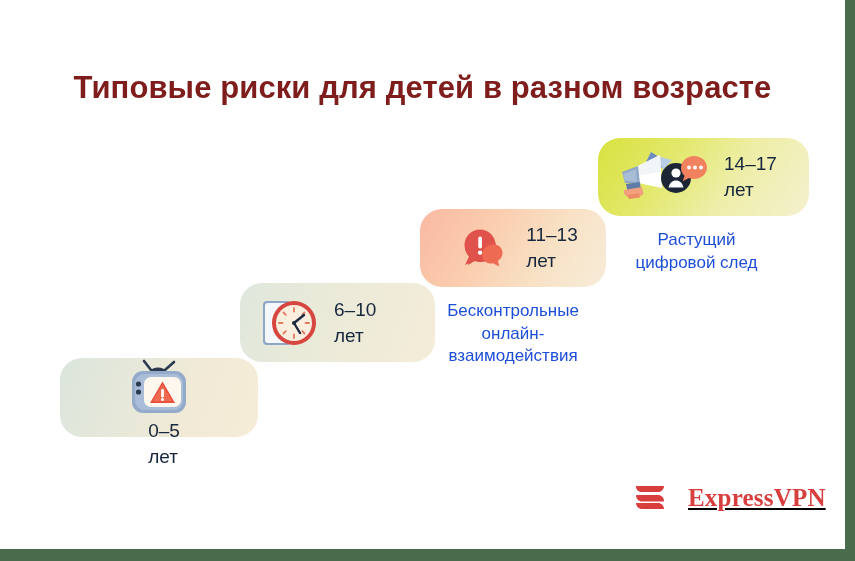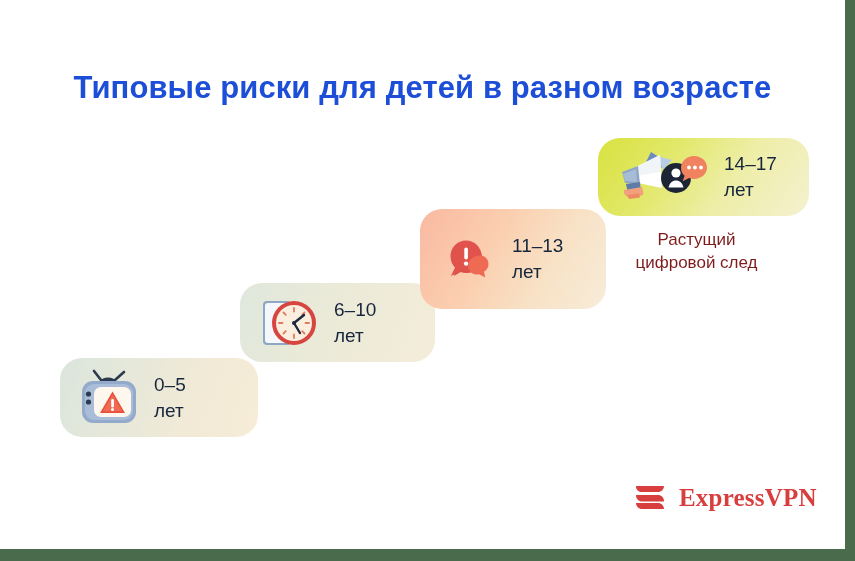--- a/index.html
+++ b/index.html
@@ -13,21 +13,21 @@
 
   
   .band-right{position:absolute;top:0;right:0;width:10px;height:561px;background:#4b6b4d;}
   .band-bottom{position:absolute;left:0;bottom:0;width:855px;height:12px;background:#4b6b4d;}
 
   
   .title{
     position:absolute;left:0;top:48px;width:845px;
     text-align:center;
     font-size:31px;line-height:1.25;
-    color:#1d4ed8;letter-spacing:.1px;
+    color:#7f1d1d;letter-spacing:.1px;
     white-space:nowrap;
   }
 
   
   .step{position:absolute;}
   .card{
     position:relative;
     border-radius:22px;
     display:flex;align-items:center;
     box-sizing:border-box;
@@ -39,47 +39,47 @@
   .age{
     font-size:19px;line-height:1.35;
     color:#16263c;
     white-space:pre-line;
     margin-left:10px;
   }
   .caption{
     margin-top:13px;
     text-align:center;
     font-size:17px;line-height:1.33;
-    color:#7f1d1d;
+    color:#1d4ed8;
     white-space:pre-line;
   }
 
   
   #step1{left:60px;top:358px;}
   #step1 .card{width:198px;height:79px;padding:0 14px;
-    background:linear-gradient(110deg,#dbe5dc 0%,#e6e8da 34%,#f2ead6 68%,#f6ecd8 100%);}
+    background:linear-gradient(110deg,#dbe5dc 0%,#e6e8da 34%,#f2ead6 68%,#f6ecd8 100%);flex-direction:column;}
   #step1 .caption{width:198px;}
 
   #step2{left:240px;top:283px;}
   #step2 .card{width:195px;height:79px;padding:0 14px;
     background:linear-gradient(110deg,#dfe7dd 0%,#eaead8 40%,#f4ecd9 100%);}
   #step2 .caption{width:195px;}
 
   #step3{left:420px;top:209px;}
-  #step3 .card{width:186px;height:100px;padding:0 14px;
-    background:linear-gradient(120deg,#f9b9a2 0%,#fbcdae 35%,#f8e2c6 68%,#f7ecd9 100%);}
+  #step3 .card{width:186px;height:78px;padding:0 14px;
+    background:linear-gradient(120deg,#f9b9a2 0%,#fbcdae 35%,#f8e2c6 68%,#f7ecd9 100%);justify-content:center;}
   #step3 .caption{width:186px;}
 
   #step4{left:598px;top:138px;}
   #step4 .card{width:211px;height:78px;padding:0 12px;
     background:linear-gradient(125deg,#d8e23f 0%,#e2e86a 32%,#eeeea8 62%,#f5f0cf 100%);}
   #step4 .caption{width:197px;}
 
   
-  .logo{position:absolute;left:633px;top:483px;display:flex;align-items:center;gap:12px;}
+  .logo{position:absolute;left:633px;top:483px;display:flex;align-items:center;gap:21px;text-decoration:underline;}
   .logo .mark{width:34px;height:30px;}
   .logo .word{
     font-family:"Liberation Serif","DejaVu Serif",serif;
     font-size:25px;font-weight:700;color:#d93e3e;letter-spacing:.2px;
   }
   svg{display:block;}
 </style>
 </head>
 <body>
 
@@ -153,20 +153,23 @@
           <circle cx="32" cy="26" r="15.5" fill="#e0534c"></circle>
           <path d="M21.5 36.5 L17 46 L27 41.5 Z" fill="#e0534c"></path>
           <rect x="30.3" y="17.5" width="3.6" height="12" rx="1.8" fill="#ffffff"></rect>
           <circle cx="32.1" cy="33.6" r="2.2" fill="#ffffff"></circle>
           <path d="M46.5 25.5c4.5 0 8 3.8 8 8.5 0 3.4-1.8 6.3-4.6 7.7l1.4 5.8-6.2-3.3c-.9.2-1.8.3-2.7.3-4.5 0-8.2-3.8-8.2-8.5s3.8-10.5 12.3-10.5z" fill="#ef6a52"></path>
         </svg>
       </span>
       <span class="age">11–13
 лет</span>
     </div>
+    <div class="caption">Бесконтрольные
+онлайн-
+взаимодействия</div>
   </div>
 
   <div class="step" id="step4">
     <div class="card">
       <span class="icon">
         <svg width="104" height="62" viewBox="0 0 104 62">
           <path d="M41 6 L57 16 L47 26 L36 16 Z" fill="#6d8cc0"></path>
           <path d="M47 10 L62 14 L53 24 Z" fill="#b9cde6"></path>
           <path d="M26 21 L50 9 L52 42 L28 37 Z" fill="#ffffff"></path>
           <path d="M26 21 L50 9 L51 26 L27 30 Z" fill="#f2f5f8"></path>

